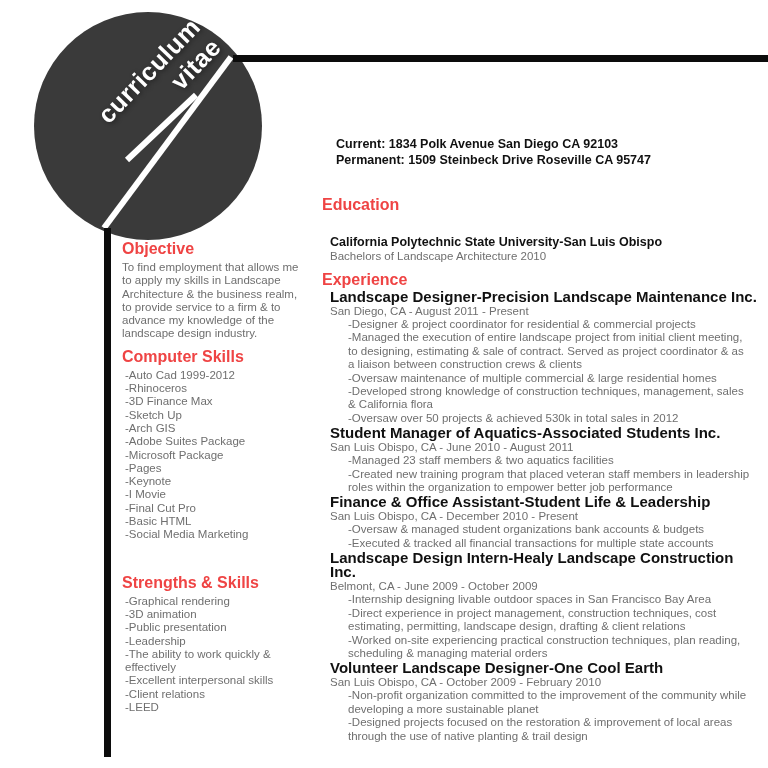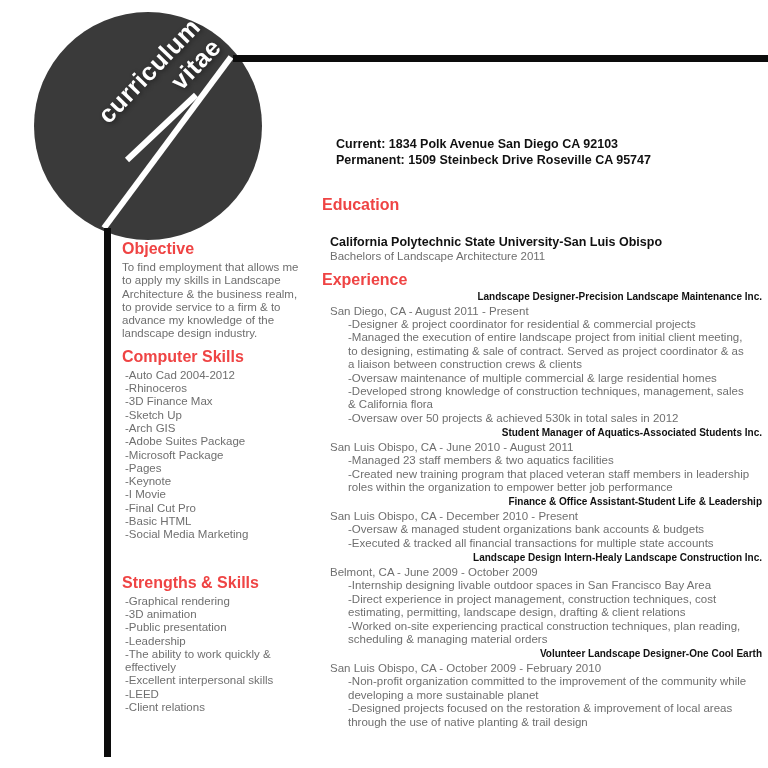--- a/index.html
+++ b/index.html
@@ -30,21 +30,21 @@
   .leftcol p{margin:0 0 7px 0;font-size:11.5px;line-height:13.3px;width:186px;}
   .leftcol .sp{margin-top:32px;}
   .list{font-size:11.5px;line-height:13.3px;color:#6f6f6f;padding-left:3px;width:186px;}
   
   .rightcol{position:absolute;left:322px;top:196px;width:440px;}
   .rightcol .indent{padding-left:8px;}
   .school{font-weight:bold;font-size:12.5px;line-height:14px;margin-top:21px;}
   .degree{font-size:11.5px;line-height:14px;}
   .exp{margin-top:8px;}
   .jobs{padding-left:8px;}
-  .job-title{font-weight:bold;font-size:10px;line-height:14px;margin-top:1px;text-align:right;}
+  .job-title{font-weight:bold;font-size:15px;line-height:14px;margin-top:1px;}
   .job-meta{font-size:11.5px;line-height:14px;color:#6f6f6f;}
   .job-bullets{font-size:11.5px;line-height:13.4px;color:#6f6f6f;padding-left:18px;width:402px;}
 </style>
 </head>
 <body>
 
 <div class="page">
 
   <div class="hbar"></div>
   <div class="vbar"></div>
@@ -63,21 +63,21 @@
   <div class="contact">
     <div>Current: 1834 Polk Avenue San Diego CA 92103</div>
     <div>Permanent: 1509 Steinbeck Drive Roseville CA 95747</div>
   </div>
 
   <div class="leftcol">
     <h2>Objective</h2>
     <p class="gray">To find employment that allows me to apply my skills in Landscape Architecture &amp; the business realm, to provide service to a firm &amp; to advance my knowledge of the landscape design industry.</p>
     <h2>Computer Skills</h2>
     <div class="list">
-        <div>-Auto Cad 2004-2012</div>
+        <div>-Auto Cad 1999-2012</div>
         <div>-Rhinoceros</div>
         <div>-3D Finance Max</div>
         <div>-Sketch Up</div>
         <div>-Arch GIS</div>
         <div>-Adobe Suites Package</div>
         <div>-Microsoft Package</div>
         <div>-Pages</div>
         <div>-Keynote</div>
         <div>-I Movie</div>
         <div>-Final Cut Pro</div>
@@ -85,30 +85,30 @@
         <div>-Social Media Marketing</div>
       </div>
     <h2 class="sp">Strengths &amp; Skills</h2>
     <div class="list">
         <div>-Graphical rendering</div>
         <div>-3D animation</div>
         <div>-Public presentation</div>
         <div>-Leadership</div>
         <div>-The ability to work quickly &amp; effectively</div>
         <div>-Excellent interpersonal skills</div>
+        <div>-Client relations</div>
         <div>-LEED</div>
-        <div>-Client relations</div>
       </div>
   </div>
 
   <div class="rightcol">
     <h2>Education</h2>
     <div class="indent">
       <div class="school">California Polytechnic State University-San Luis Obispo</div>
-      <div class="gray degree">Bachelors of Landscape Architecture 2011</div>
+      <div class="gray degree">Bachelors of Landscape Architecture 2010</div>
     </div>
     <h2 class="exp">Experience</h2>
     <div class="jobs">
         <div class="job">
           <div class="job-title">Landscape Designer-Precision Landscape Maintenance Inc.</div>
           <div class="job-meta">San Diego, CA - August 2011 - Present</div>
           <div class="job-bullets">
             <div class="">-Designer &amp; project coordinator for residential &amp; commercial projects</div>
             <div class="">-Managed the execution of entire landscape project from initial client meeting, to designing, estimating &amp; sale of contract. Served as project coordinator &amp; as a liaison between construction crews &amp; clients</div>
             <div class="">-Oversaw maintenance of multiple commercial &amp; large residential homes</div>

